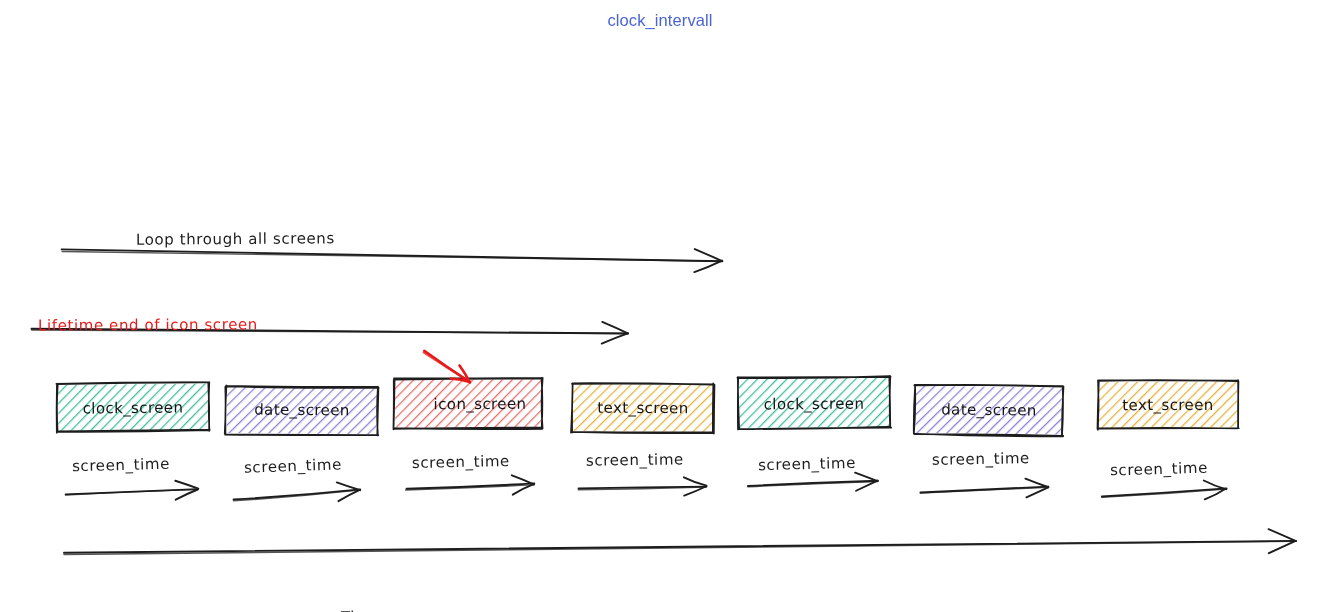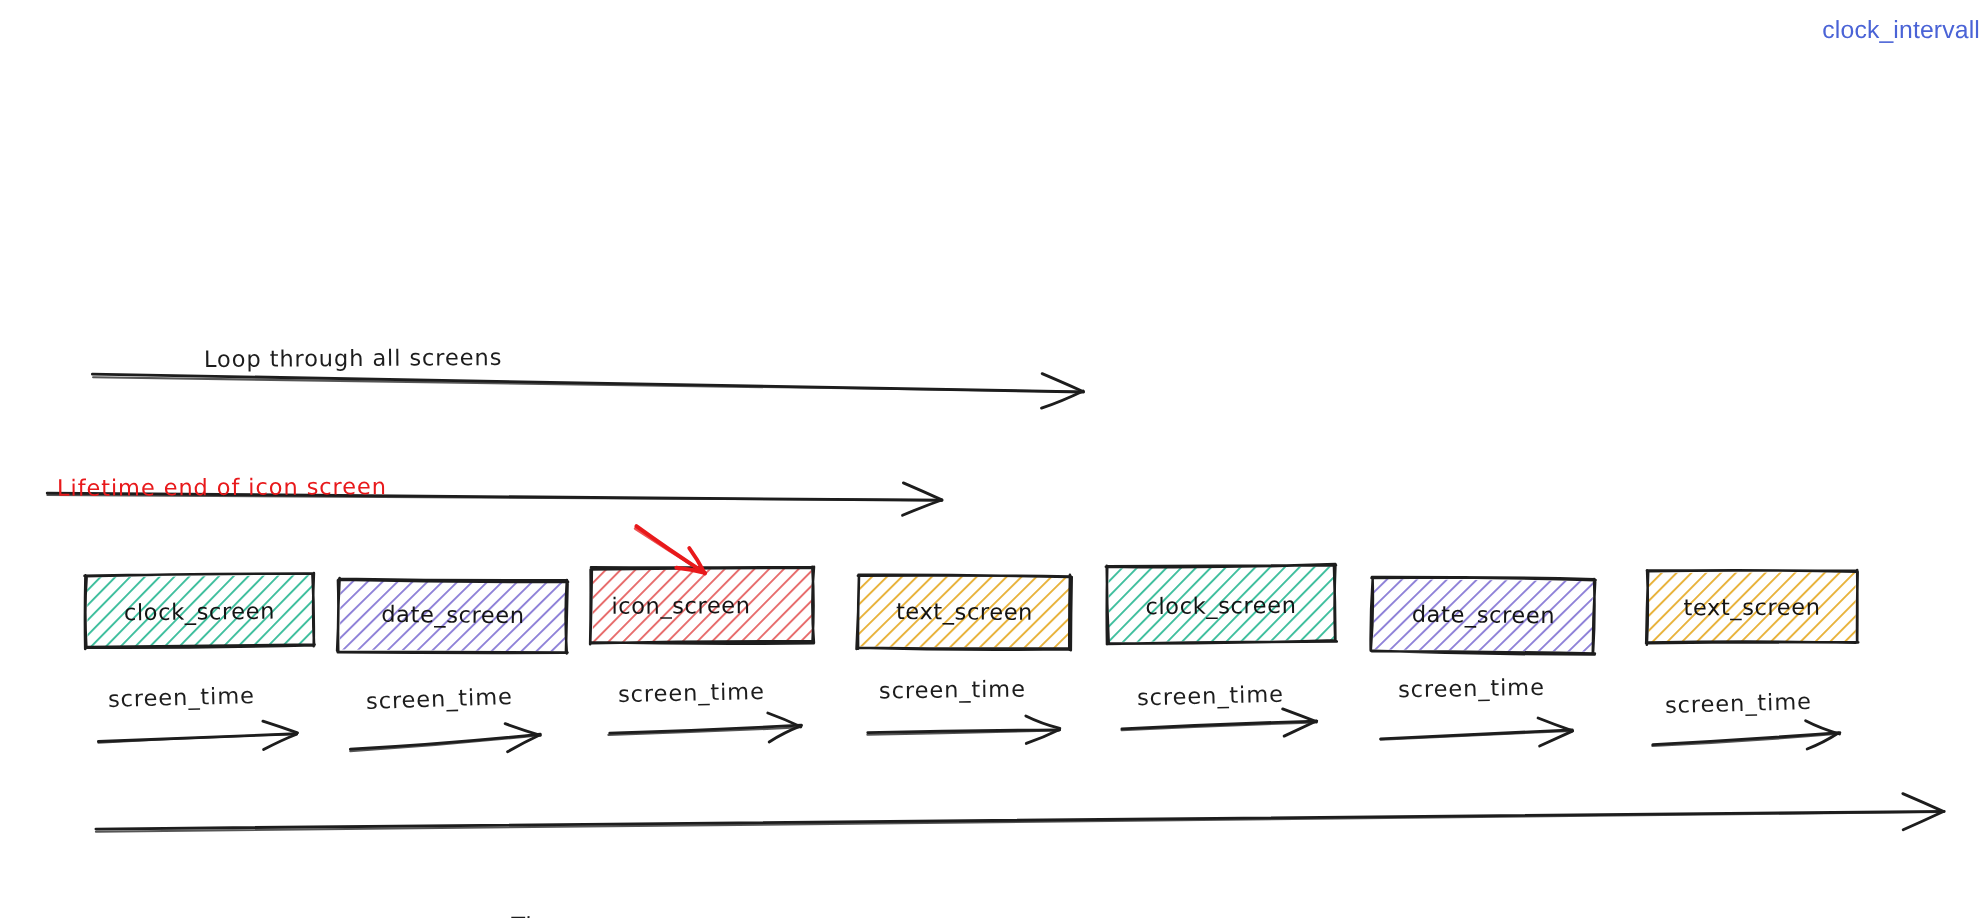--- a/index.html
+++ b/index.html
@@ -22,21 +22,21 @@
     width: 1320px;
     height: 612px;
   }
 
   
   .title {
     position: absolute;
     left: 0;
     top: 11px;
     width: 1320px;
-    text-align: right;
+    text-align: center;
     font-family: "Liberation Sans", sans-serif;
     font-size: 16.5px;
     letter-spacing: 0.1px;
     color: #4a63d6;
     white-space: nowrap;
   }
 
   
   .hand {
     position: absolute;
@@ -193,21 +193,21 @@
     </g>
 </svg>
 
 <div id="text-layer">
     <div class="screen-box" style="left: 57px; top: 384px; width: 152px; height: 48px; transform: rotate(-0.6deg);">
       <span class="box-label">clock_screen</span>
     </div>
     <div class="screen-box" style="left: 226px; top: 386px; width: 152px; height: 48px; transform: rotate(0.5deg);">
       <span class="box-label">date_screen</span>
     </div>
-    <div class="screen-box" style="left: 388px; top: 379px; width: 132px; height: 50px; transform: rotate(-0.3deg);">
+    <div class="screen-box" style="left: 414px; top: 379px; width: 132px; height: 50px; transform: rotate(-0.3deg);">
       <span class="box-label">icon_screen</span>
     </div>
     <div class="screen-box" style="left: 572px; top: 383px; width: 142px; height: 49px; transform: rotate(0.4deg);">
       <span class="box-label">text_screen</span>
     </div>
     <div class="screen-box" style="left: 738px; top: 378px; width: 152px; height: 51px; transform: rotate(-0.5deg);">
       <span class="box-label">clock_screen</span>
     </div>
     <div class="screen-box" style="left: 915px; top: 385px; width: 148px; height: 49px; transform: rotate(0.6deg);">
       <span class="box-label">date_screen</span>

